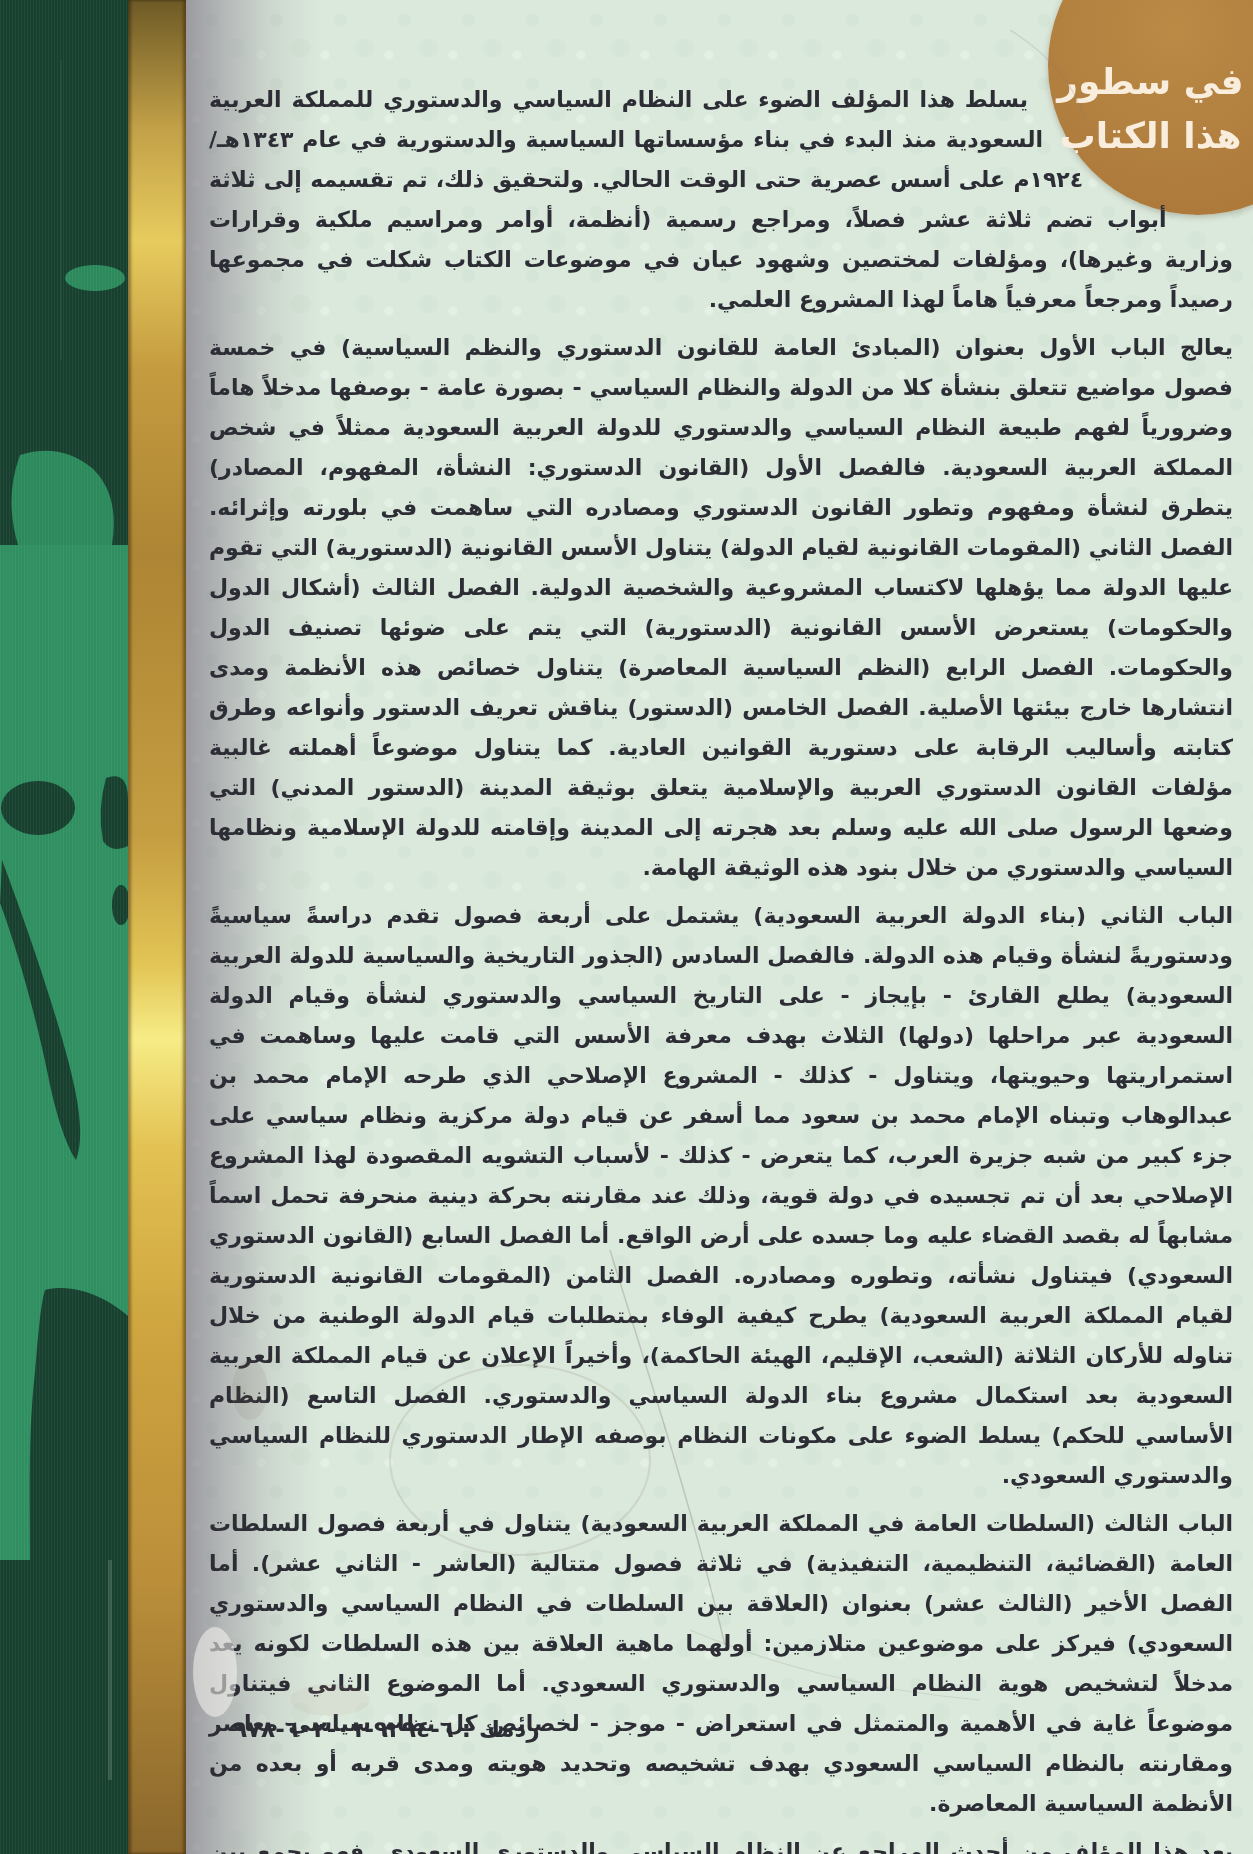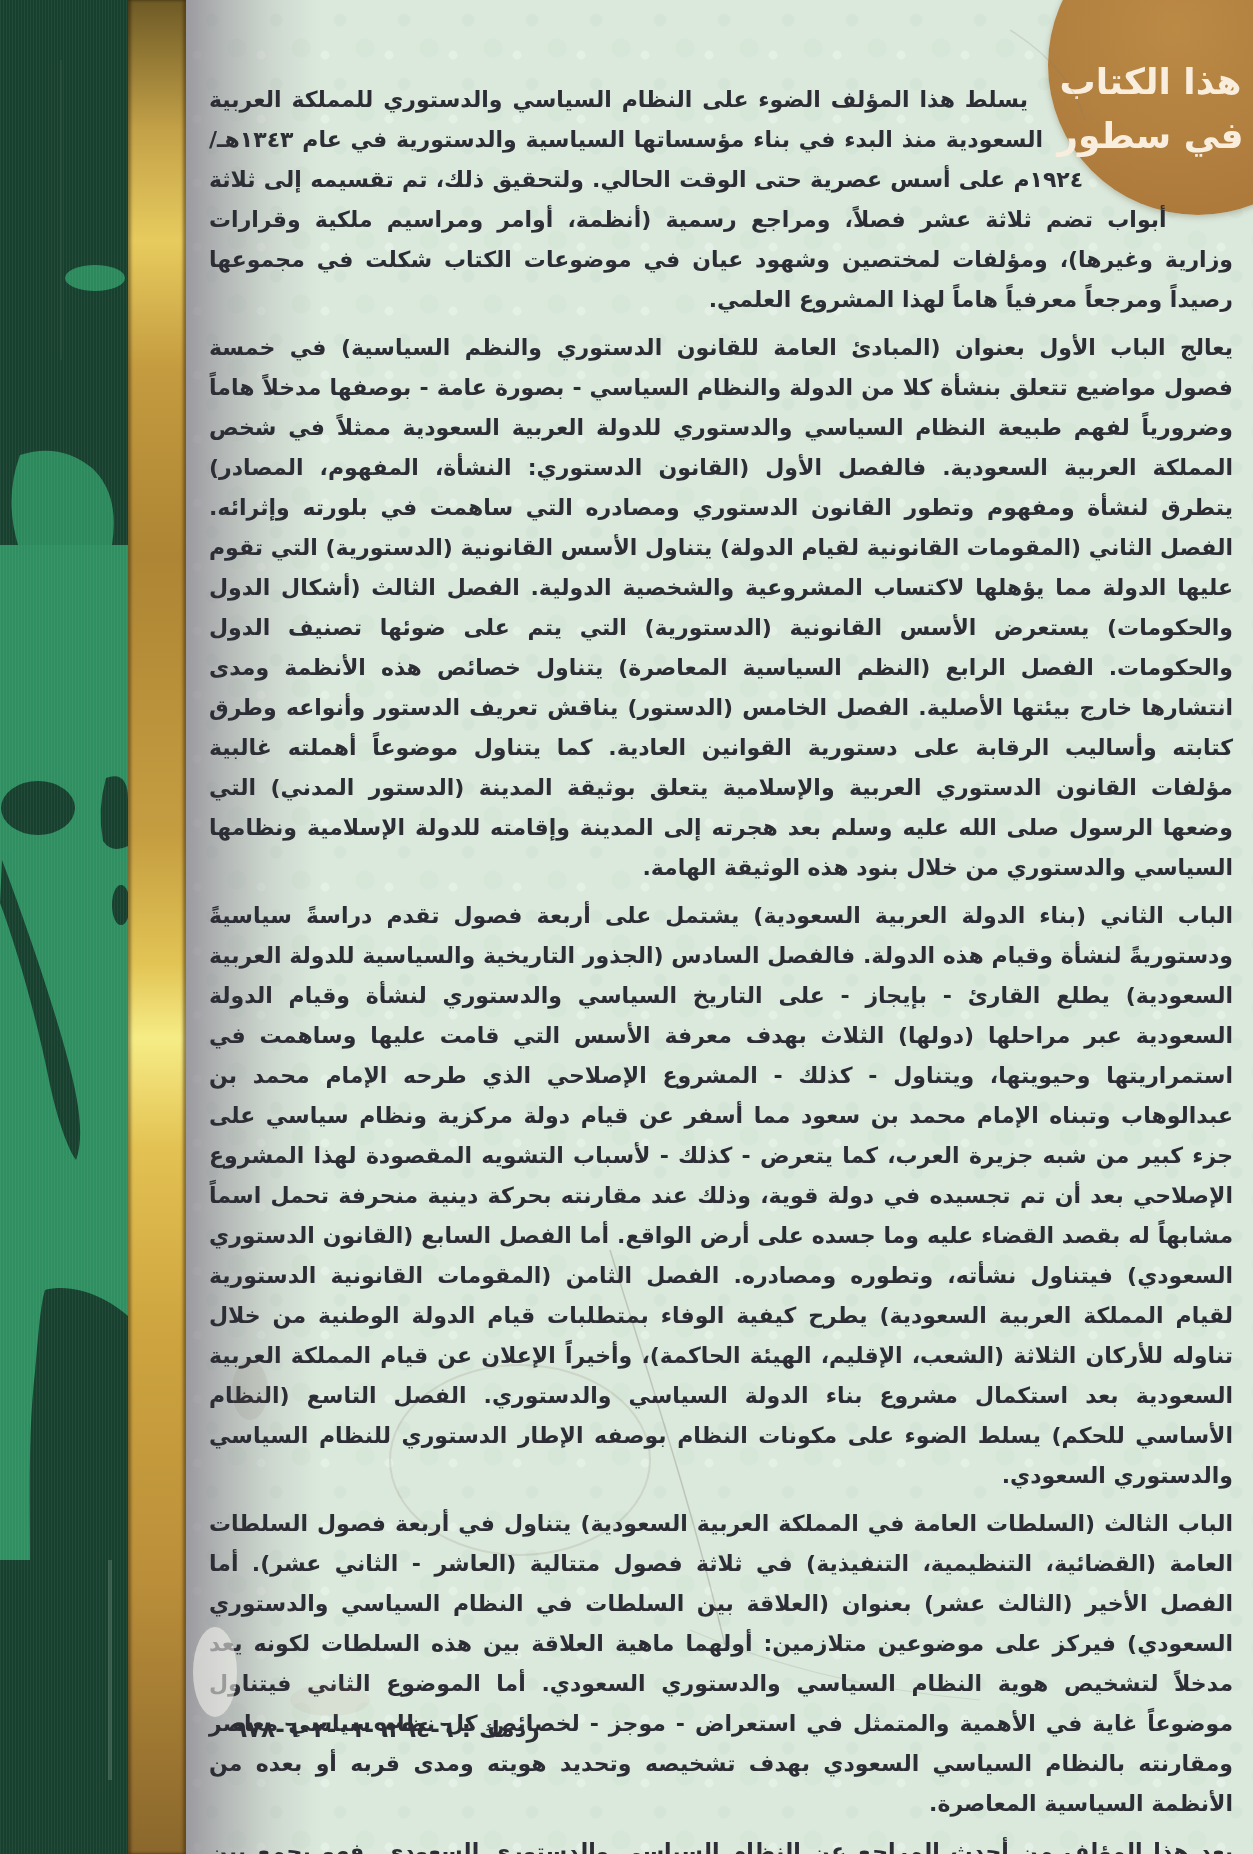--- a/index.html
+++ b/index.html
@@ -110,22 +110,22 @@
       <rect x="108" y="1560" width="4" height="220" fill="rgba(210,220,205,0.18)"></rect>
       <rect x="60" y="60" width="2" height="300" fill="rgba(255,255,255,0.05)"></rect>
     </svg>
   </div>
 
   <div class="gold"></div>
 
   <div class="shadow"></div>
 
   <div class="badge">
+    <div class="badge-line">في سطور</div>
     <div class="badge-line">هذا الكتاب</div>
-    <div class="badge-line">في سطور</div>
   </div>
 
   <div class="content" dir="rtl" lang="ar">
     <div class="badge-spacer"></div>
     <p class="para">يسلط هذا المؤلف الضوء على النظام السياسي والدستوري للمملكة العربية السعودية منذ البدء في بناء مؤسساتها السياسية والدستورية في عام ١٣٤٣هـ/١٩٢٤م على أسس عصرية حتى الوقت الحالي. ولتحقيق ذلك، تم تقسيمه إلى ثلاثة أبواب تضم ثلاثة عشر فصلاً، ومراجع رسمية (أنظمة، أوامر ومراسيم ملكية وقرارات وزارية وغيرها)، ومؤلفات لمختصين وشهود عيان في موضوعات الكتاب شكلت في مجموعها رصيداً ومرجعاً معرفياً هاماً لهذا المشروع العلمي.</p>
     <p class="para">يعالج الباب الأول بعنوان (المبادئ العامة للقانون الدستوري والنظم السياسية) في خمسة فصول مواضيع تتعلق بنشأة كلا من الدولة والنظام السياسي - بصورة عامة - بوصفها مدخلاً هاماً وضرورياً لفهم طبيعة النظام السياسي والدستوري للدولة العربية السعودية ممثلاً في شخص المملكة العربية السعودية. فالفصل الأول (القانون الدستوري: النشأة، المفهوم، المصادر) يتطرق لنشأة ومفهوم وتطور القانون الدستوري ومصادره التي ساهمت في بلورته وإثرائه. الفصل الثاني (المقومات القانونية لقيام الدولة) يتناول الأسس القانونية (الدستورية) التي تقوم عليها الدولة مما يؤهلها لاكتساب المشروعية والشخصية الدولية. الفصل الثالث (أشكال الدول والحكومات) يستعرض الأسس القانونية (الدستورية) التي يتم على ضوئها تصنيف الدول والحكومات. الفصل الرابع (النظم السياسية المعاصرة) يتناول خصائص هذه الأنظمة ومدى انتشارها خارج بيئتها الأصلية. الفصل الخامس (الدستور) يناقش تعريف الدستور وأنواعه وطرق كتابته وأساليب الرقابة على دستورية القوانين العادية. كما يتناول موضوعاً أهملته غالبية مؤلفات القانون الدستوري العربية والإسلامية يتعلق بوثيقة المدينة (الدستور المدني) التي وضعها الرسول صلى الله عليه وسلم بعد هجرته إلى المدينة وإقامته للدولة الإسلامية ونظامها السياسي والدستوري من خلال بنود هذه الوثيقة الهامة.</p>
     <p class="para">الباب الثاني (بناء الدولة العربية السعودية) يشتمل على أربعة فصول تقدم دراسةً سياسيةً ودستوريةً لنشأة وقيام هذه الدولة. فالفصل السادس (الجذور التاريخية والسياسية للدولة العربية السعودية) يطلع القارئ - بإيجاز - على التاريخ السياسي والدستوري لنشأة وقيام الدولة السعودية عبر مراحلها (دولها) الثلاث بهدف معرفة الأسس التي قامت عليها وساهمت في استمراريتها وحيويتها، ويتناول - كذلك - المشروع الإصلاحي الذي طرحه الإمام محمد بن عبدالوهاب وتبناه الإمام محمد بن سعود مما أسفر عن قيام دولة مركزية ونظام سياسي على جزء كبير من شبه جزيرة العرب، كما يتعرض - كذلك - لأسباب التشويه المقصودة لهذا المشروع الإصلاحي بعد أن تم تجسيده في دولة قوية، وذلك عند مقارنته بحركة دينية منحرفة تحمل اسماً مشابهاً له بقصد القضاء عليه وما جسده على أرض الواقع. أما الفصل السابع (القانون الدستوري السعودي) فيتناول نشأته، وتطوره ومصادره. الفصل الثامن (المقومات القانونية الدستورية لقيام المملكة العربية السعودية) يطرح كيفية الوفاء بمتطلبات قيام الدولة الوطنية من خلال تناوله للأركان الثلاثة (الشعب، الإقليم، الهيئة الحاكمة)، وأخيراً الإعلان عن قيام المملكة العربية السعودية بعد استكمال مشروع بناء الدولة السياسي والدستوري. الفصل التاسع (النظام الأساسي للحكم) يسلط الضوء على مكونات النظام بوصفه الإطار الدستوري للنظام السياسي والدستوري السعودي.</p>
     <p class="para">الباب الثالث (السلطات العامة في المملكة العربية السعودية) يتناول في أربعة فصول السلطات العامة (القضائية، التنظيمية، التنفيذية) في ثلاثة فصول متتالية (العاشر - الثاني عشر). أما الفصل الأخير (الثالث عشر) بعنوان (العلاقة بين السلطات في النظام السياسي والدستوري السعودي) فيركز على موضوعين متلازمين: أولهما ماهية العلاقة بين هذه السلطات لكونه يعد مدخلاً لتشخيص هوية النظام السياسي والدستوري السعودي. أما الموضوع الثاني فيتناول موضوعاً غاية في الأهمية والمتمثل في استعراض - موجز - لخصائص كل نظام سياسي معاصر ومقارنته بالنظام السياسي السعودي بهدف تشخيصه وتحديد هويته ومدى قربه أو بعده من الأنظمة السياسية المعاصرة.</p>
     <p class="para">يعد هذا المؤلف من أحدث المراجع عن النظام السياسي والدستوري السعودي. فهو يجمع بين النظرية والتطبيق، الإيجاز والشمولية، وسهولة الطرح وتسلسل الأفكار مع المحافظة على المهنية العلمية. وقد أهلته هذه الصفات ليصبح مرجعاً رئيساً - في موضوعه - للمختصين والمهتمين بالشأن السعودي وعدد من كليات الأنظمة والقانون في الجامعات والمعاهد والكليات السعودية وخارجها.</p>
   </div>

